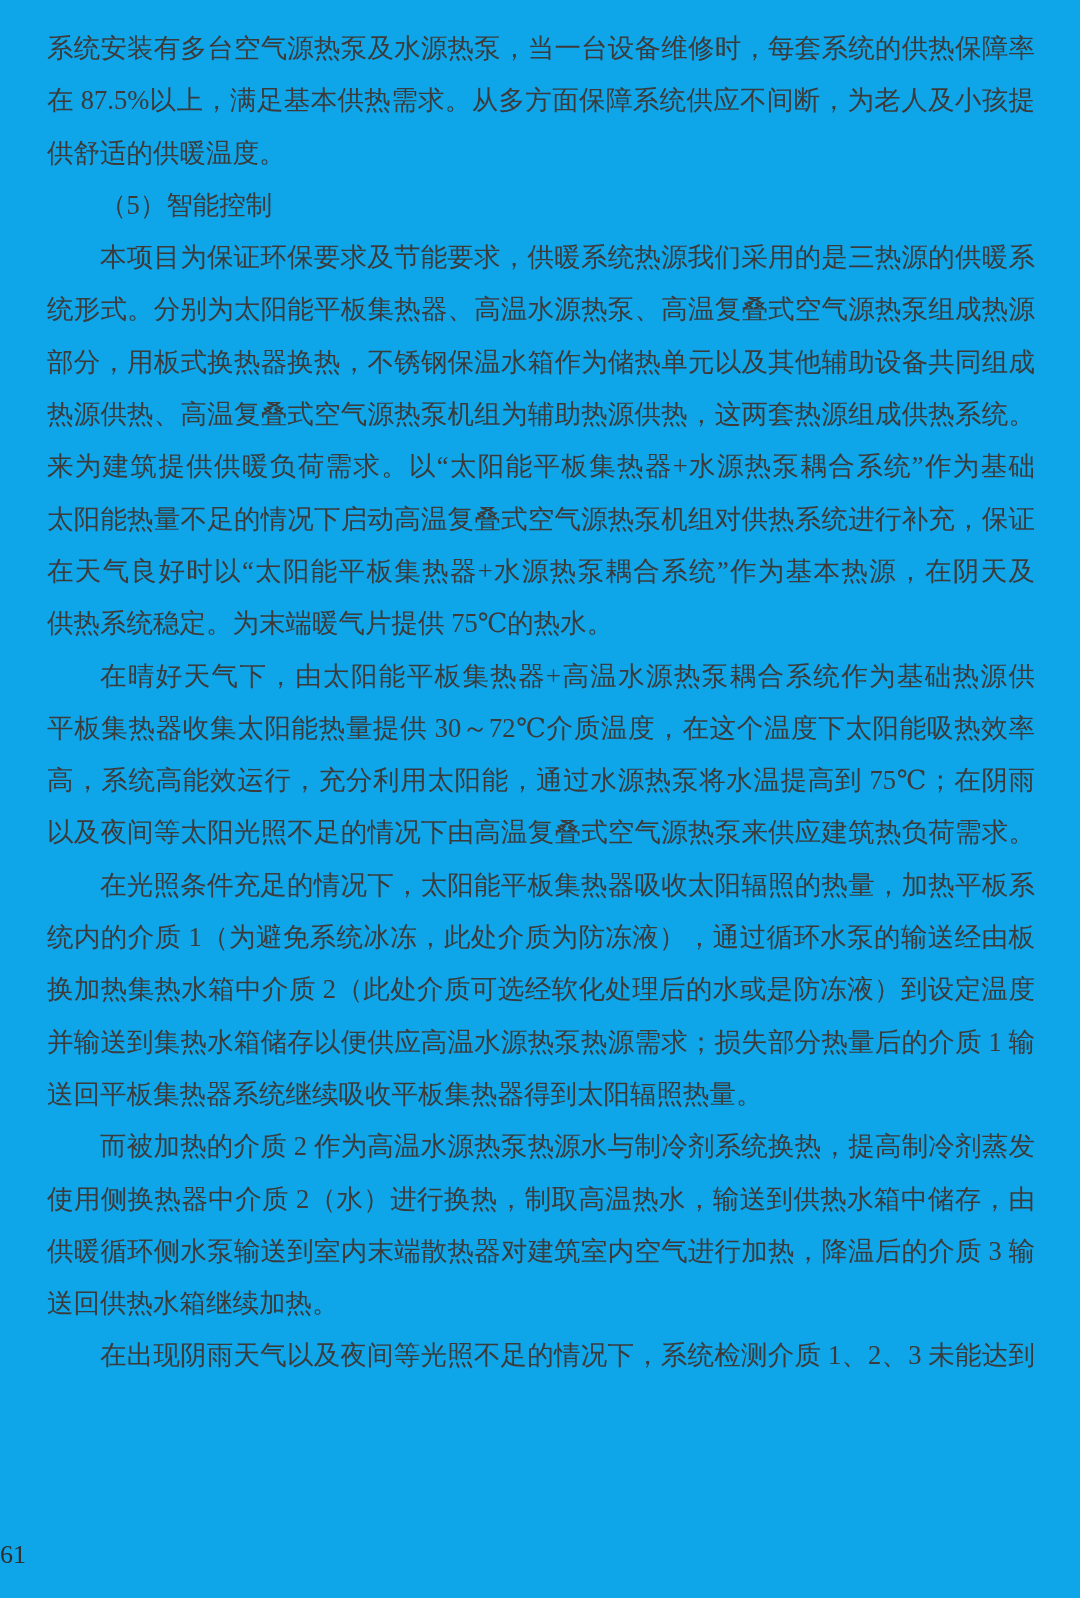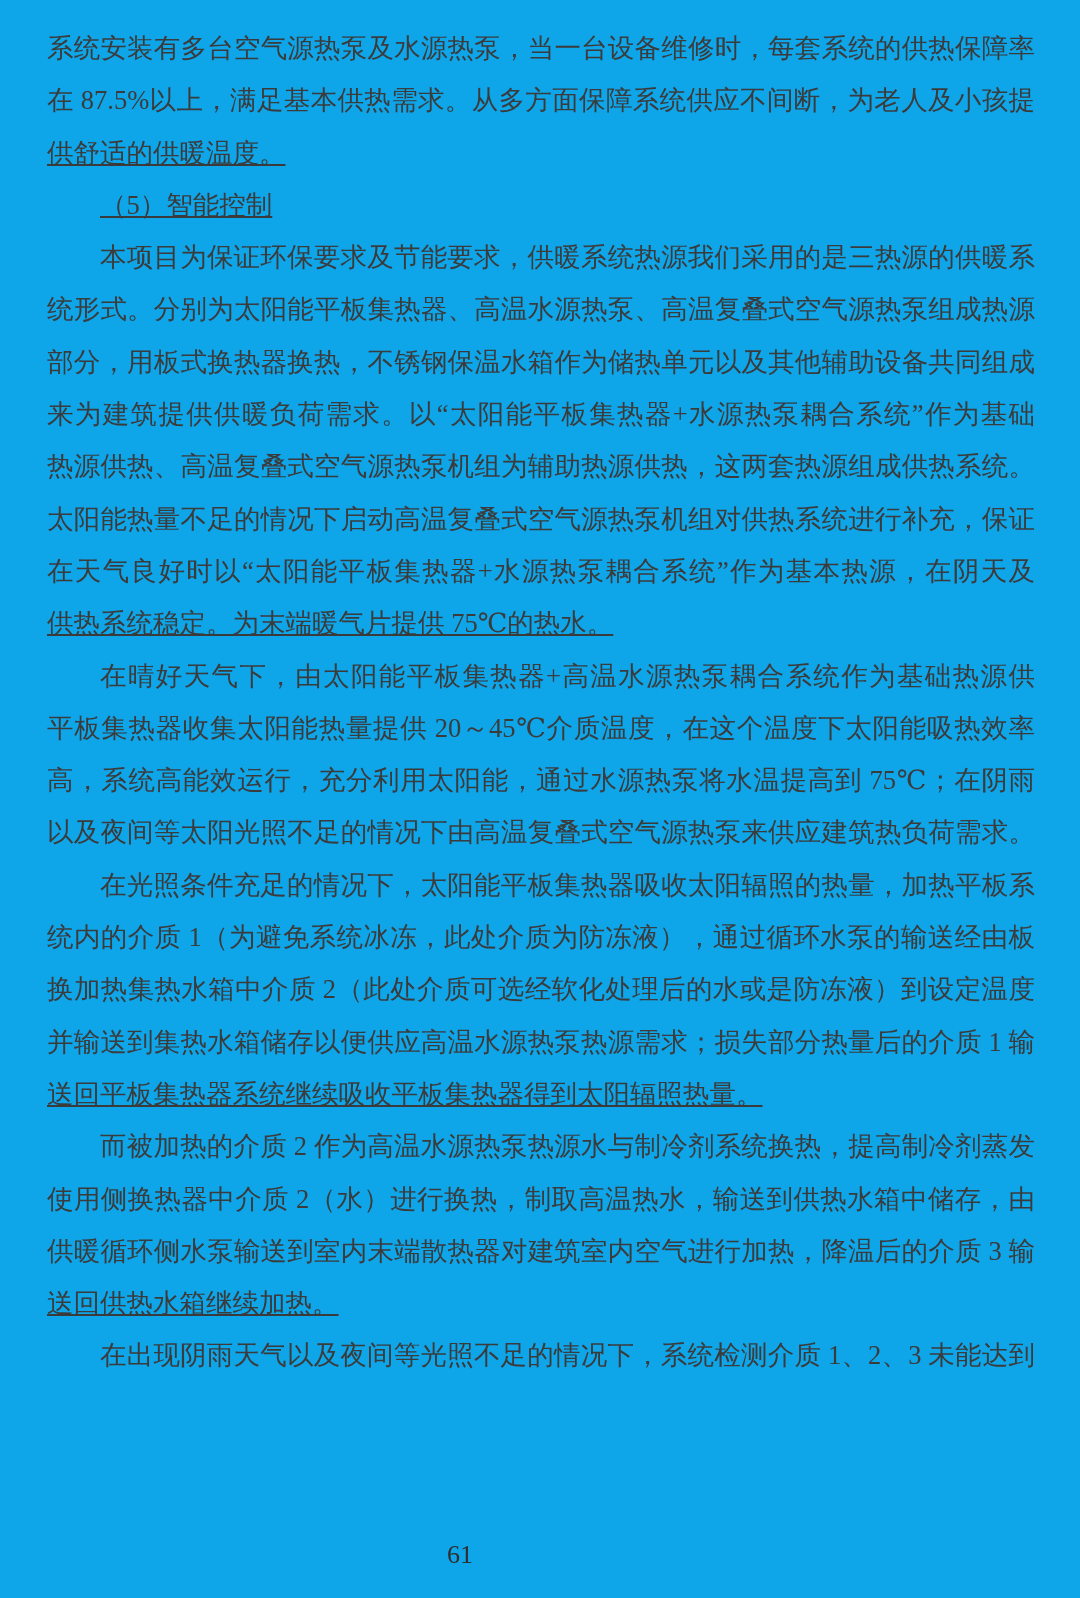--- a/index.html
+++ b/index.html
@@ -24,32 +24,30 @@
     line-height: 52.3px;
     font-size: 26.5px;
     text-align: justify;
     text-align-last: justify;
     text-justify: inter-character;
     overflow: hidden;
   }
   .line.end {
     text-align: left;
     text-align-last: left;
-    text-decoration: underline;
   }
   .line.indent {
     padding-left: 53px;
   }
   .page-footer {
     position: absolute;
     left: 0;
     top: 1538px;
     width: 872px;
-    text-align: center;
-    padding-left: 48px;
+    text-align: left;
   }
   .page-number {
     font-size: 26px;
     line-height: 34px;
     color: #2e2e2e;
     display: inline-block;
   }
 </style>
 </head>
 <body>
@@ -64,30 +62,30 @@
     </section>
 
     <section>
       <div class="line end indent">（5）智能控制</div>
     </section>
 
     <section>
       <div class="line indent">本项目为保证环保要求及节能要求，供暖系统热源我们采用的是三热源的供暖系</div>
       <div class="line">统形式。分别为太阳能平板集热器、高温水源热泵、高温复叠式空气源热泵组成热源</div>
       <div class="line">部分，用板式换热器换热，不锈钢保温水箱作为储热单元以及其他辅助设备共同组成</div>
+      <div class="line">热源供热、高温复叠式空气源热泵机组为辅助热源供热，这两套热源组成供热系统。</div>
       <div class="line">来为建筑提供供暖负荷需求。以“太阳能平板集热器+水源热泵耦合系统”作为基础</div>
-      <div class="line">热源供热、高温复叠式空气源热泵机组为辅助热源供热，这两套热源组成供热系统。</div>
       <div class="line">太阳能热量不足的情况下启动高温复叠式空气源热泵机组对供热系统进行补充，保证</div>
       <div class="line">在天气良好时以“太阳能平板集热器+水源热泵耦合系统”作为基本热源，在阴天及</div>
       <div class="line end">供热系统稳定。为末端暖气片提供 75℃的热水。</div>
     </section>
 
     <section>
       <div class="line indent">在晴好天气下，由太阳能平板集热器+高温水源热泵耦合系统作为基础热源供应，</div>
-      <div class="line">平板集热器收集太阳能热量提供 20～45℃介质温度，在这个温度下太阳能吸热效率</div>
+      <div class="line">平板集热器收集太阳能热量提供 30～72℃介质温度，在这个温度下太阳能吸热效率</div>
       <div class="line">高，系统高能效运行，充分利用太阳能，通过水源热泵将水温提高到 75℃；在阴雨天</div>
       <div class="line">以及夜间等太阳光照不足的情况下由高温复叠式空气源热泵来供应建筑热负荷需求。</div>
     </section>
 
     <section>
       <div class="line indent">在光照条件充足的情况下，太阳能平板集热器吸收太阳辐照的热量，加热平板系</div>
       <div class="line">统内的介质 1（为避免系统冰冻，此处介质为防冻液），通过循环水泵的输送经由板</div>
       <div class="line">换加热集热水箱中介质 2（此处介质可选经软化处理后的水或是防冻液）到设定温度</div>
       <div class="line">并输送到集热水箱储存以便供应高温水源热泵热源需求；损失部分热量后的介质 1 输</div>
       <div class="line end">送回平板集热器系统继续吸收平板集热器得到太阳辐照热量。</div>

